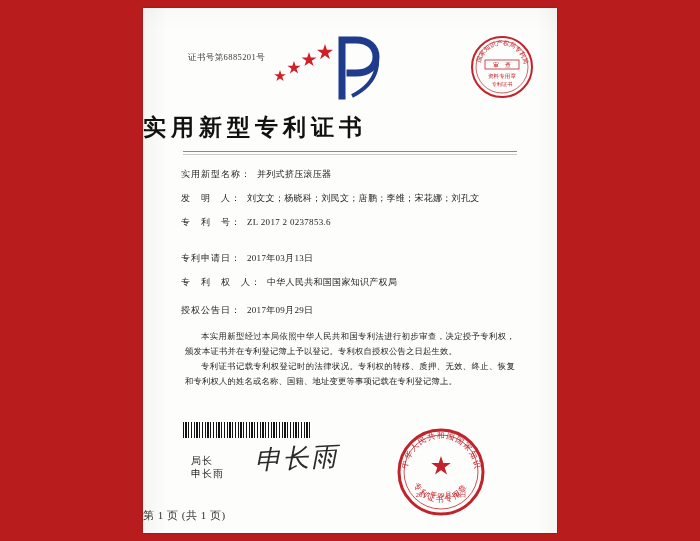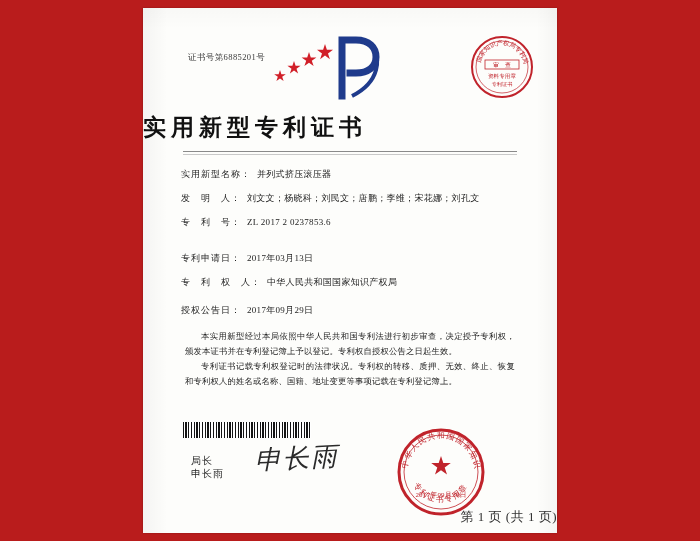--- a/index.html
+++ b/index.html
@@ -193,22 +193,22 @@
     font-size: 7px;
     color: #c0232b;
     letter-spacing: 0.2px;
   }
 
   
   .page-footer {
     position: absolute;
     left: 0; right: 0;
     top: 500px;
-    text-align: right;
-    font-size: 13px;
+    text-align: left;
+    font-size: 11px;
     color: #333;
     letter-spacing: 0.5px;
   }
 </style>
 </head>
 <body>
 
 <div id="stage">
 
   <div id="certificate">

